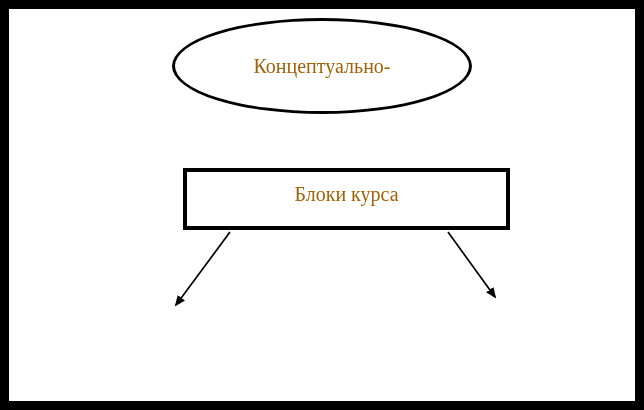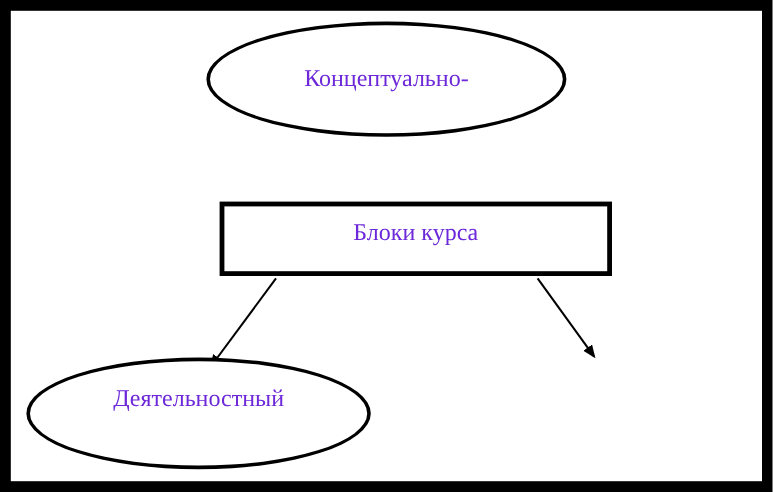--- a/index.html
+++ b/index.html
@@ -5,21 +5,21 @@
   html, body {
     margin: 0;
     padding: 0;
     background: #ffffff;
   }
   .canvas {
     position: relative;
     width: 644px;
     height: 410px;
     background: #ffffff;
-    color: #6d28d9;
+    color: #a16207;
     font-family: "Liberation Serif", "DejaVu Serif", serif;
     overflow: hidden;
   }
   .frame {
     position: absolute;
     inset: 0;
     border: 9px solid #000000;
     box-sizing: border-box;
     pointer-events: none;
   }
@@ -75,20 +75,17 @@
   </svg>
 
   <div class="node ellipse node-conceptual">
     <span class="label-line">Концептуально-</span>
   </div>
 
   <div class="node rect node-course-blocks">
     <span class="label-line">Блоки курса</span>
   </div>
 
-  <div class="node ellipse node-activity">
-    <span class="label-line">Деятельностный</span>
-  </div>
 
 
   <div class="frame"></div>
 
 </div>
 
 </body></html>

